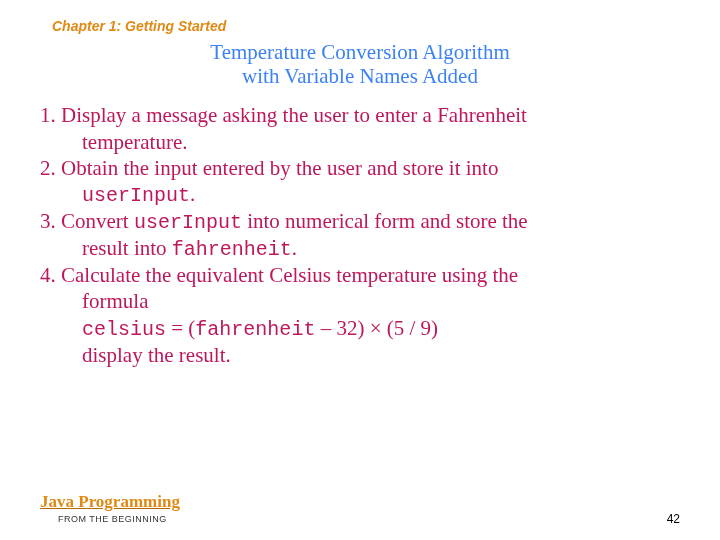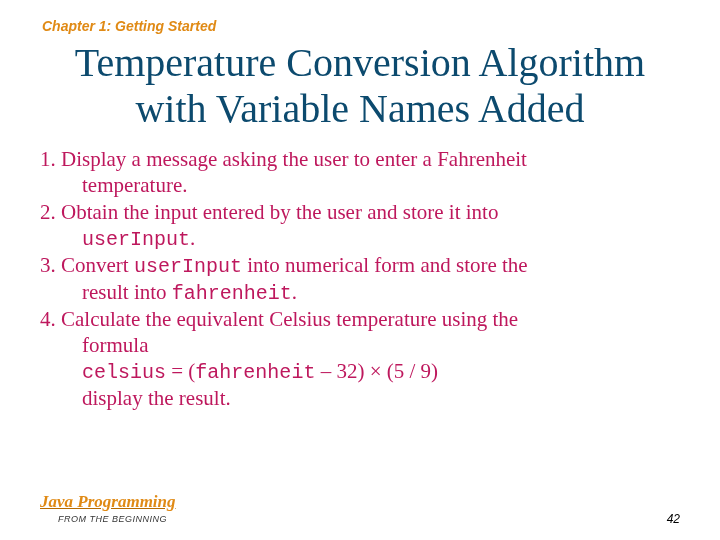--- a/index.html
+++ b/index.html
@@ -10,27 +10,27 @@
     font-family: "Times New Roman", Times, serif;
     position: relative;
     padding: 18px 40px 0 40px;
   }
   .chapter {
     font-family: Arial, Helvetica, sans-serif;
     font-weight: bold;
     font-style: italic;
     color: #e08a15;
     font-size: 14px;
-    margin-left: 2px;
+    margin-left: 12px;
     margin-bottom: 6px;
   }
   .title {
     text-align: center;
-    font-size: 40px;
-    color: #0c4a6e;
+    font-size: 21px;
+    color: #3b82f6;
     line-height: 1.15;
     margin-bottom: 14px;
   }
   .steps {
     font-size: 21px;
     color: #be185d;
     line-height: 1.25;
   }
   .steps p { margin: 0; }
   .indent { padding-left: 42px; }
@@ -40,21 +40,20 @@
     font-size: 20px;
   }
   .footer {
     position: absolute;
     bottom: 14px;
     left: 40px;
     right: 40px;
     display: flex;
     align-items: flex-start;
     justify-content: space-between;
-    font-style: italic;
   }
   .book {
     display: flex;
     flex-direction: column;
     align-items: flex-start;
   }
   .book-title {
     font-family: "Times New Roman", serif;
     font-weight: bold;
     font-size: 17px;

